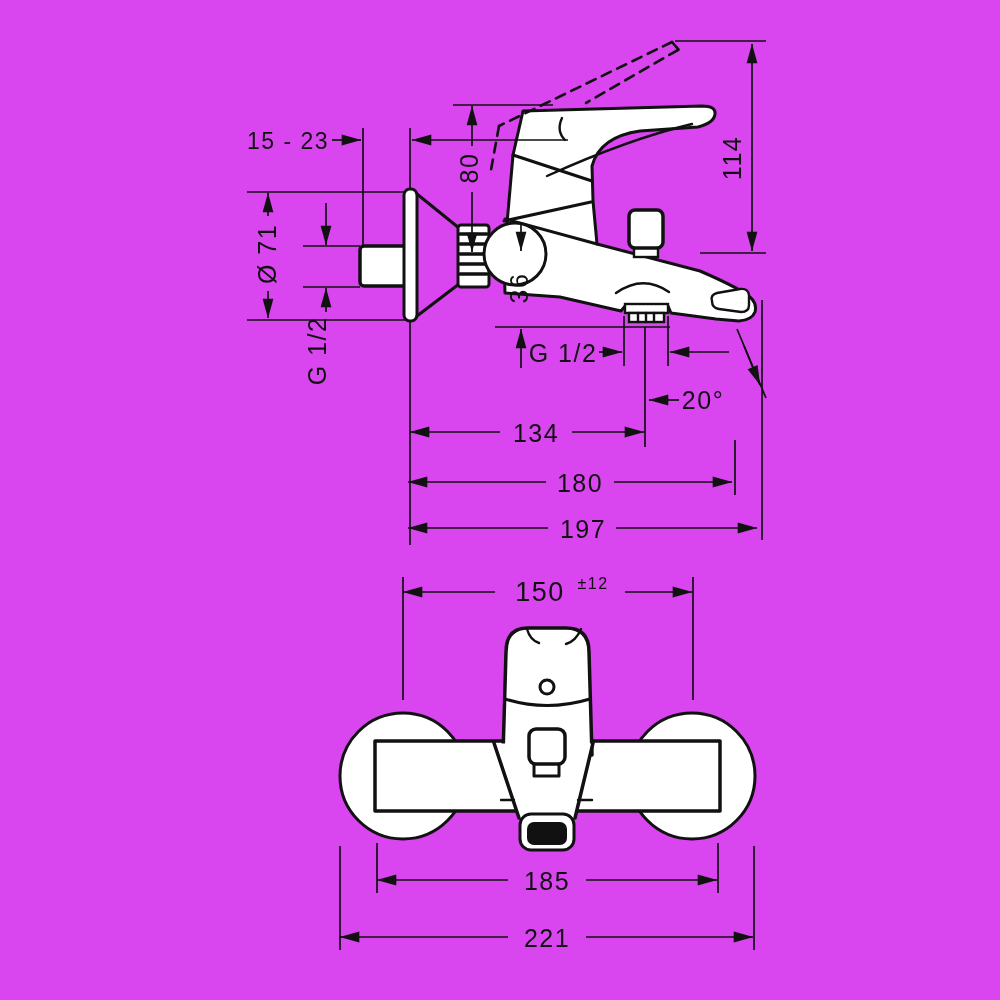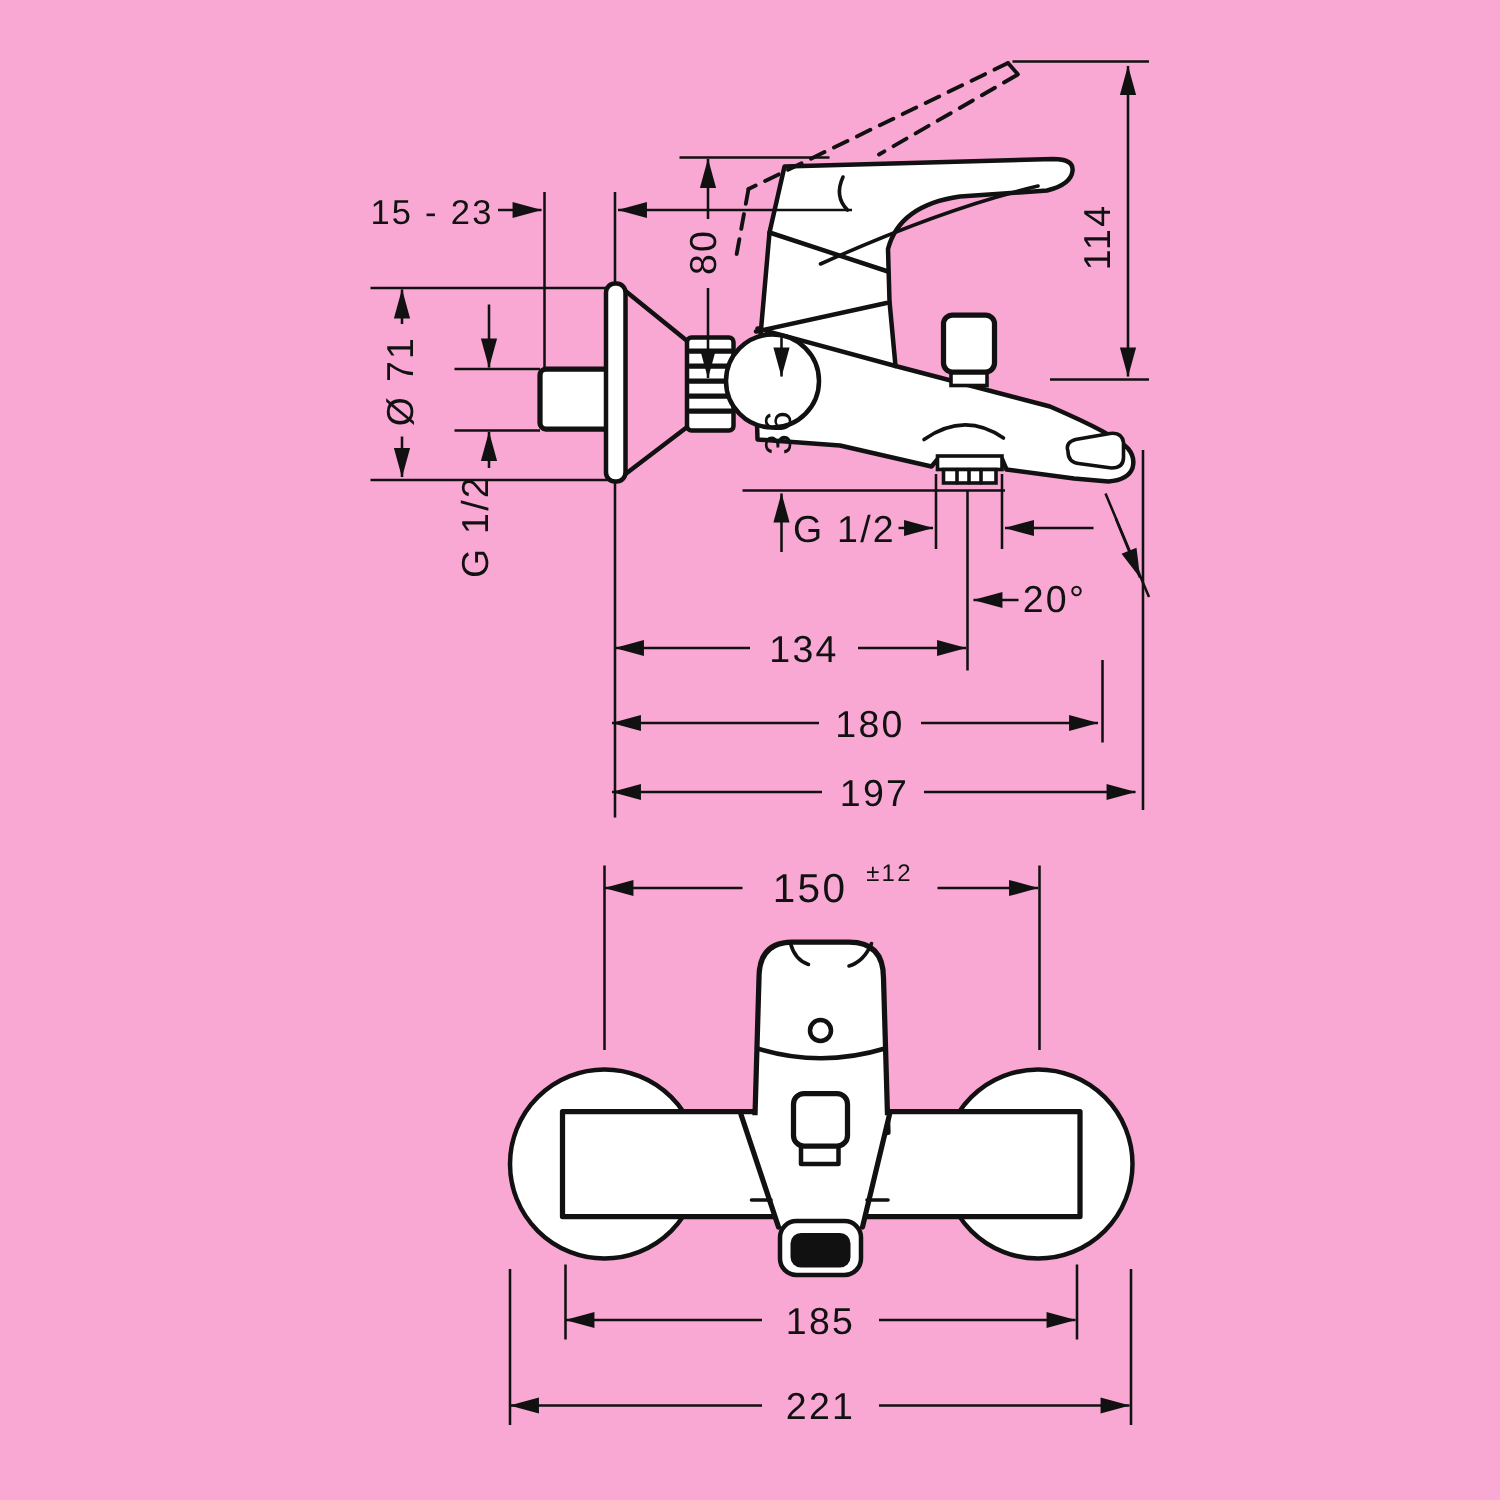--- a/index.html
+++ b/index.html
@@ -1,16 +1,16 @@
 <!DOCTYPE html>
 <html><head>
 <meta charset="utf-8">
 <style>
   html,body{margin:0;padding:0;background:#ffffff;}
-  .stage{position:relative;width:1000px;height:1000px;background:#f9a8d4;overflow:hidden;}
+  .stage{position:relative;width:1000px;height:1000px;background:#d946ef;overflow:hidden;}
   svg{display:block;}
   text{font-family:"Liberation Sans", sans-serif;fill:#111;letter-spacing:1.5px;}
   .dim{stroke:#111;stroke-width:1.7;fill:none;}
   .thin{stroke:#111;stroke-width:1.7;fill:none;}
   .out{stroke:#111;stroke-width:3;fill:#fff;stroke-linejoin:round;stroke-linecap:round;}
   .outn{stroke:#111;stroke-width:3;fill:none;stroke-linejoin:round;stroke-linecap:round;}
   .out35{stroke:#111;stroke-width:3.5;fill:#fff;stroke-linejoin:round;stroke-linecap:round;}
   .outn35{stroke:#111;stroke-width:3.5;fill:none;stroke-linejoin:round;stroke-linecap:round;}
   .det{stroke:#111;stroke-width:2.4;fill:none;stroke-linecap:round;}
   .detw{stroke:#111;stroke-width:2.4;fill:#fff;stroke-linecap:round;}

